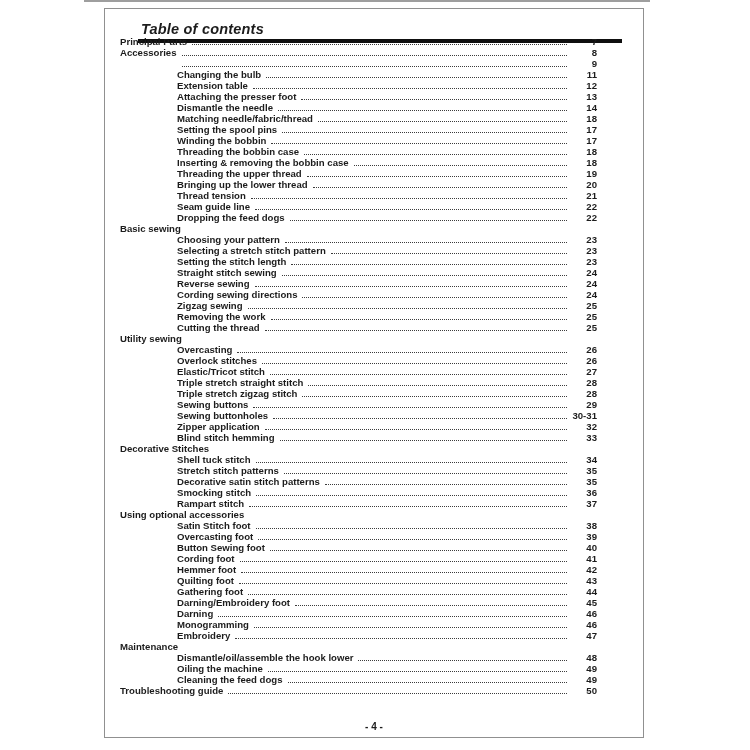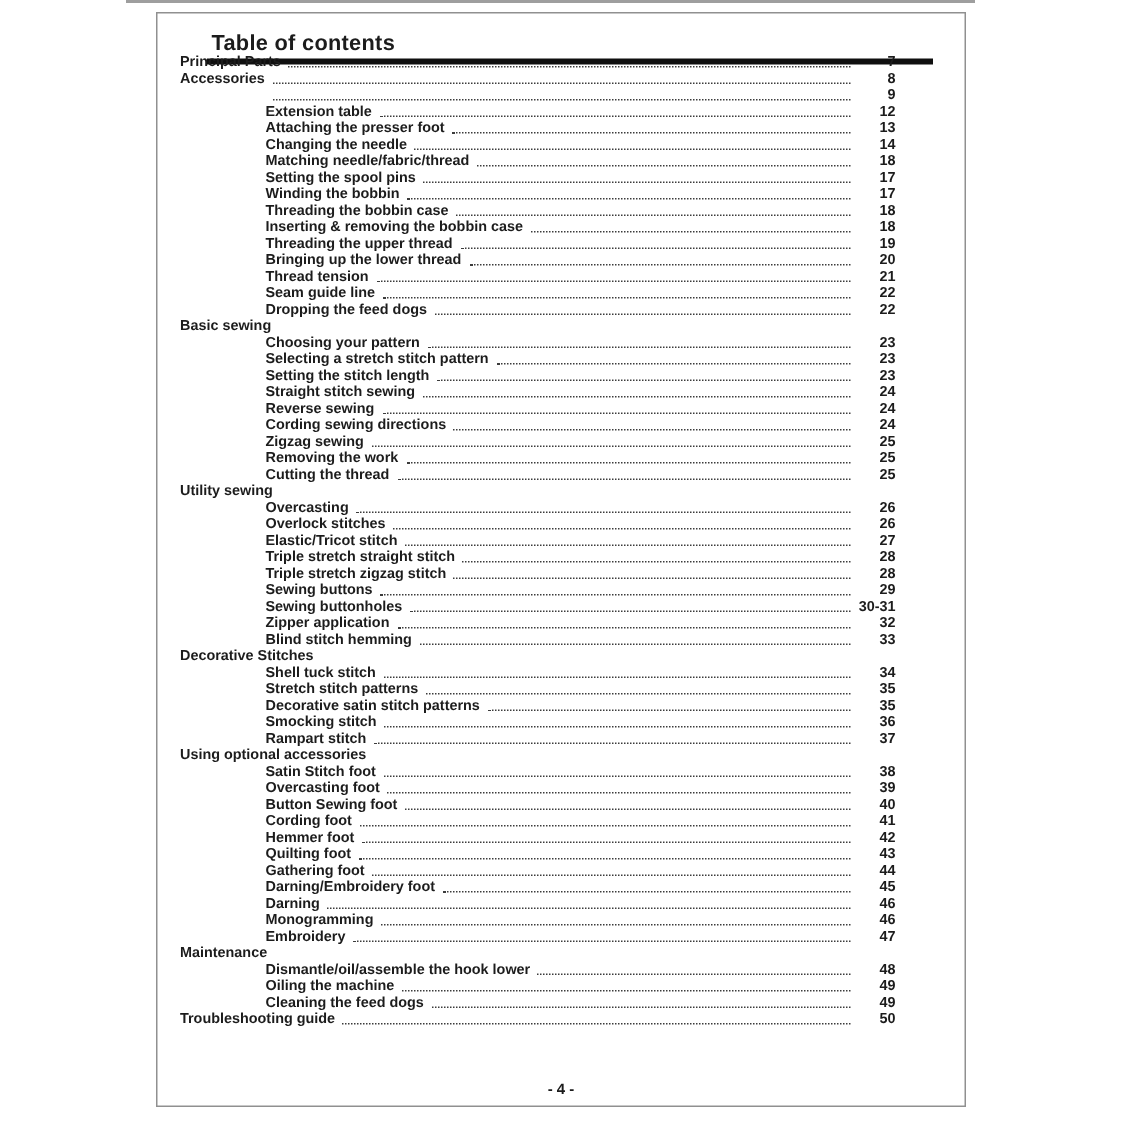--- a/index.html
+++ b/index.html
@@ -23,20 +23,21 @@
   }
   .page-box{
     position:absolute;left:104px;top:8px;width:540px;height:730px;
     border:1.5px solid var(--border);
     box-sizing:border-box;background:var(--bg);
   }
   .title{
     position:absolute;left:36px;top:13px;
     font-size:14.5px;line-height:14px;letter-spacing:.2px;
     white-space:nowrap;
+    font-style:italic;
   }
   .title-rule{
     position:absolute;left:33px;top:30px;width:484px;height:3.5px;
     background:var(--rule);
   }
   .toc{
     position:absolute;left:0;top:27px;right:46px;
   }
   .row{
     display:flex;height:11px;line-height:11px;font-size:9.6px;
@@ -72,31 +73,36 @@
       <div class="row lvl0">
         <span class="lbl">Accessories</span>
         <span class="dots"></span>
         <span class="pg">8</span>
       </div>
       <div class="row lvl1">
         <span class="dots"></span>
         <span class="pg">9</span>
       </div>
       <div class="row lvl1">
+        <span class="lbl">Changing the bulb</span>
+        <span class="dots"></span>
+        <span class="pg">11</span>
+      </div>
+      <div class="row lvl1">
         <span class="lbl">Extension table</span>
         <span class="dots"></span>
         <span class="pg">12</span>
       </div>
       <div class="row lvl1">
         <span class="lbl">Attaching the presser foot</span>
         <span class="dots"></span>
         <span class="pg">13</span>
       </div>
       <div class="row lvl1">
-        <span class="lbl">Changing the needle</span>
+        <span class="lbl">Dismantle the needle</span>
         <span class="dots"></span>
         <span class="pg">14</span>
       </div>
       <div class="row lvl1">
         <span class="lbl">Matching needle/fabric/thread</span>
         <span class="dots"></span>
         <span class="pg">18</span>
       </div>
       <div class="row lvl1">
         <span class="lbl">Setting the spool pins</span>

